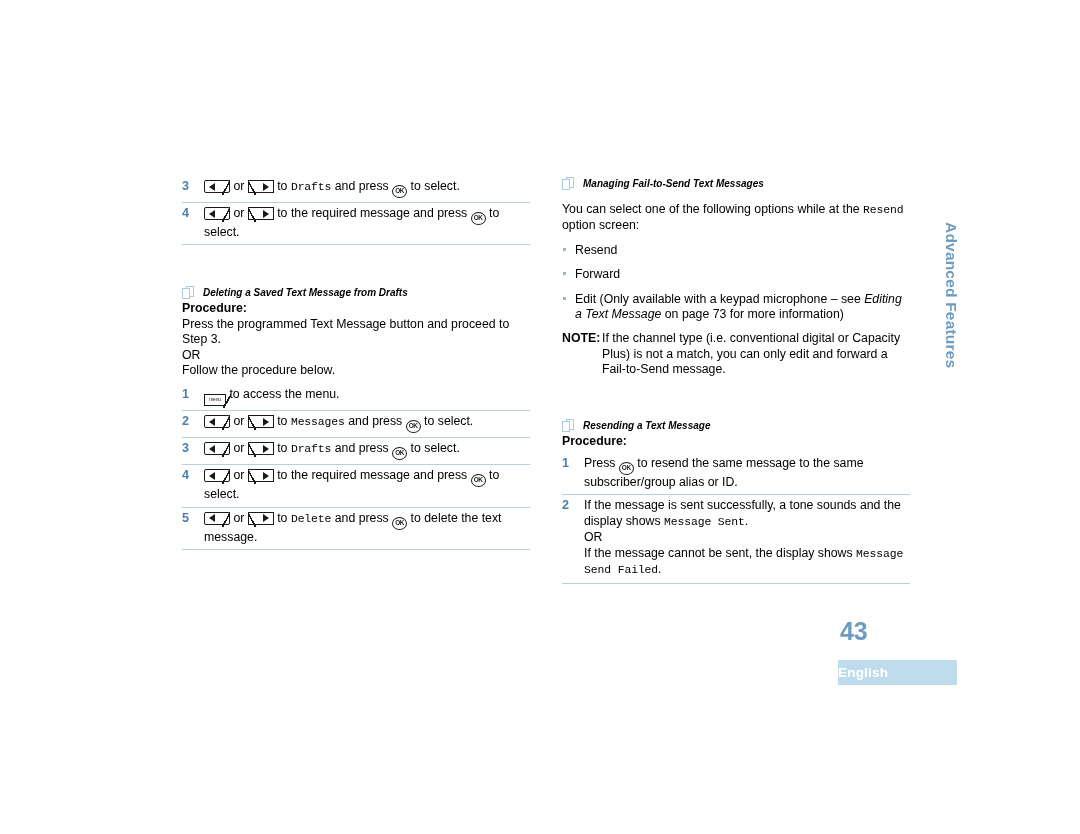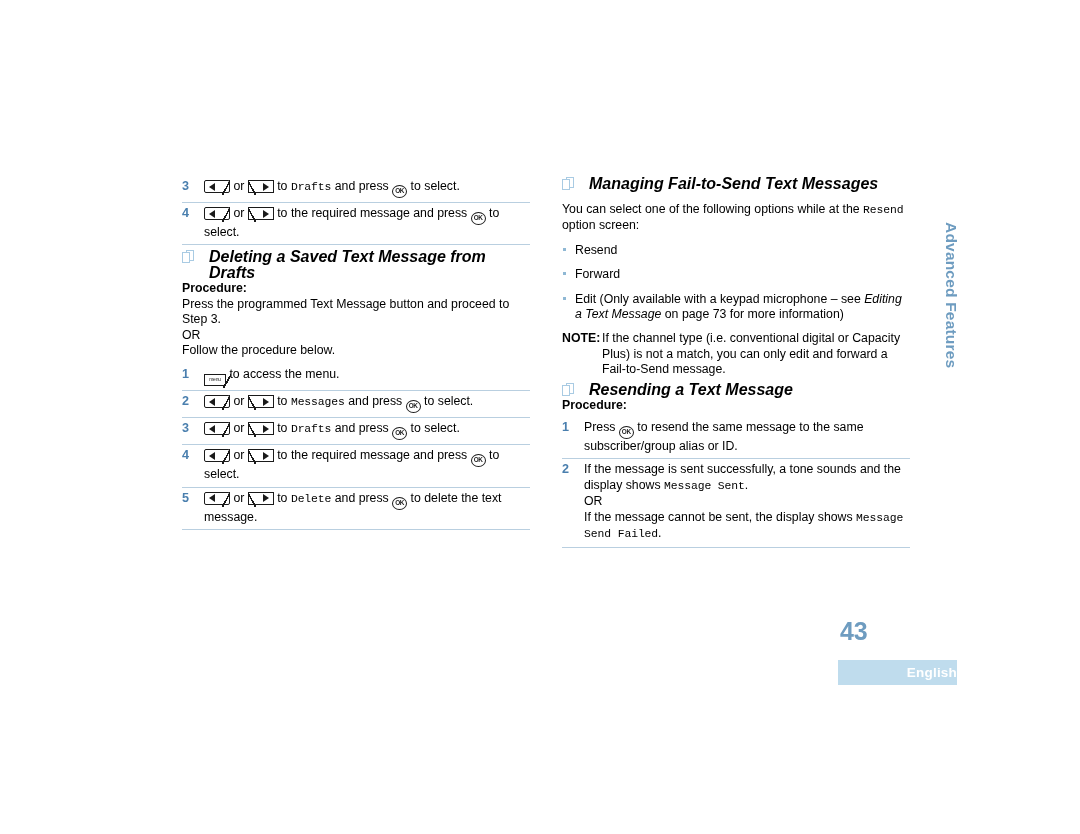--- a/index.html
+++ b/index.html
@@ -153,22 +153,22 @@
     position: absolute;
     right: -6px; top: -1px;
     width: 8px; height: 14px;
     background:
       linear-gradient(to bottom right, transparent 46%, #1a1a1a 46%, #1a1a1a 59%, transparent 59%);
   }
 
   
   .section-head {
     position: relative;
-    padding-left: 27px;
-    font-size: 16px;
+    padding-left: 21px;
+    font-size: 10px;
     font-weight: bold;
     font-style: italic;
     line-height: 16px;
   }
   .pages-icon {
     position: absolute;
     left: 0; top: 1px;
     width: 14px; height: 14px;
   }
   .pages-icon .sheet {
@@ -252,27 +252,27 @@
     position: absolute;
     left: 838px;
     top: 660px;
     width: 119px;
     height: 25px;
     background: #bfdced;
     color: #ffffff;
     font-size: 13.5px;
     font-weight: bold;
     line-height: 25px;
-    text-align: right;
+    text-align: left;
     letter-spacing: 0.2px;
   }
 
   .mt6  { margin-top: 0; }
   .mt10 { margin-top: 10px; }
-  .mt22 { margin-top: 4px; }
+  .mt22 { margin-top: 40px; }
 </style>
 </head>
 <body>
 
 <div class="page">
 
   <div class="col col-left">
 
     <div class="step">
       <div class="step-num">3</div>

